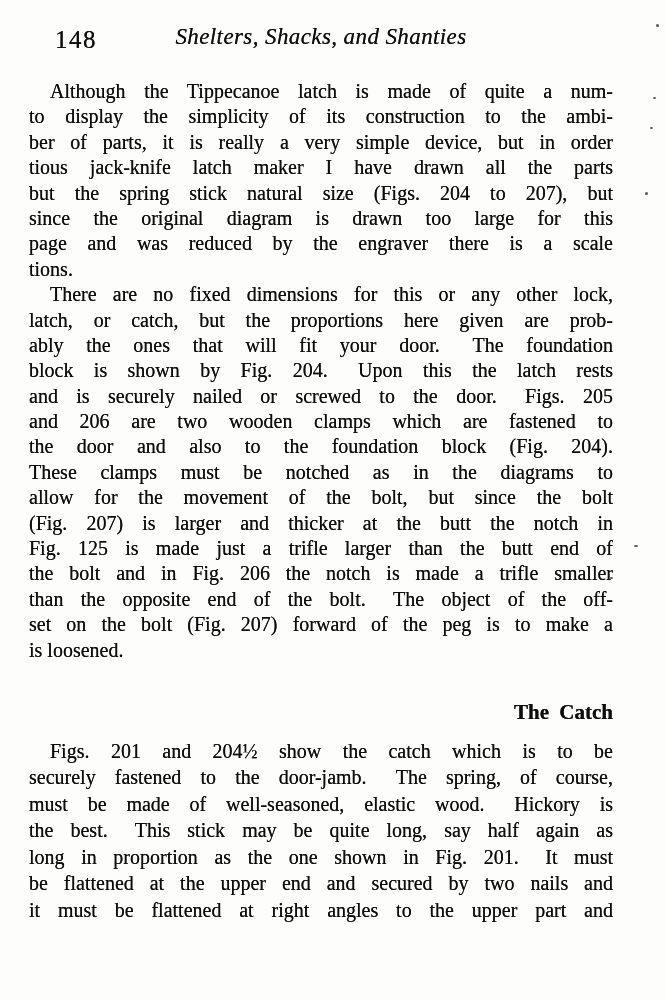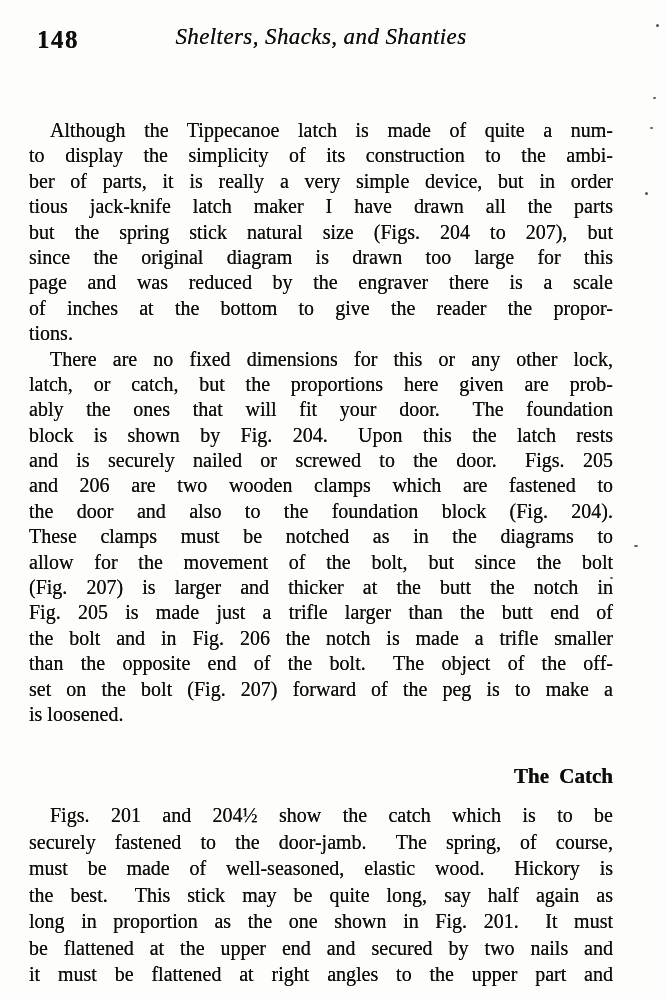--- a/index.html
+++ b/index.html
@@ -20,42 +20,41 @@
   }
   .running-header {
     position: absolute;
     top: 24px;
     left: 29px;
     width: 584px;
     height: 30px;
   }
   .pagenum {
     position: absolute;
-    left: 8px;
+    left: 26px;
     top: 2px;
     font-size: 25px;
-    font-weight: bold;
+    font-weight: normal;
     letter-spacing: 1.5px;
   }
   .book-title {
     position: absolute;
     left: 50%;
     top: 0;
     transform: translateX(-50%);
     white-space: nowrap;
     font-style: italic;
     font-size: 23px;
     letter-spacing: 0.4px;
   }
   .body-text {
     position: absolute;
     top: 79px;
     left: 29px;
     width: 584px;
-    margin-top: 39px;
   }
   .para { margin: 0; }
   .line {
     height: 25.4px;
     line-height: 25.4px;
     font-size: 20px;
     text-align: justify;
     text-align-last: justify;
     overflow: hidden;
     white-space: pre-wrap;
@@ -89,35 +88,34 @@
   </div>
   <div class="body-text" id="body-text">
       <div class="para block-0">
         <div class="line first">Although the Tippecanoe latch is made of quite a num-</div>
         <div class="line">to display the simplicity of its construction to the ambi-</div>
         <div class="line">ber of parts, it is really a very simple device, but in order</div>
         <div class="line">tious jack-knife latch maker I have drawn all the parts</div>
         <div class="line">but the spring stick natural size (Figs. 204 to 207), but</div>
         <div class="line">since the original diagram is drawn too large for this</div>
         <div class="line">page and was reduced by the engraver there is a scale</div>
-        <div class="line">of inches at the bottom to give the reader the propor-</div>
         <div class="line lastline">tions.</div>
       </div>
       <div class="para block-1">
         <div class="line first">There are no fixed dimensions for this or any other lock,</div>
         <div class="line">latch, or catch, but the proportions here given are prob-</div>
         <div class="line">ably the ones that will fit your door.  The foundation</div>
         <div class="line">block is shown by Fig. 204.  Upon this the latch rests</div>
         <div class="line">and is securely nailed or screwed to the door.  Figs. 205</div>
         <div class="line">and 206 are two wooden clamps which are fastened to</div>
         <div class="line">the door and also to the foundation block (Fig. 204).</div>
         <div class="line">These clamps must be notched as in the diagrams to</div>
         <div class="line">allow for the movement of the bolt, but since the bolt</div>
         <div class="line">(Fig. 207) is larger and thicker at the butt the notch in</div>
-        <div class="line">Fig. 205 is made just a trifle larger than the butt end of</div>
+        <div class="line">Fig. 125 is made just a trifle larger than the butt end of</div>
         <div class="line">the bolt and in Fig. 206 the notch is made a trifle smaller</div>
         <div class="line">than the opposite end of the bolt.  The object of the off-</div>
         <div class="line">set on the bolt (Fig. 207) forward of the peg is to make a</div>
         <div class="line lastline">is loosened.</div>
       </div>
       <div class="section-heading block-2">The Catch</div>
       <div class="para block-3">
         <div class="line first">Figs. 201 and 204½ show the catch which is to be</div>
         <div class="line">securely fastened to the door-jamb.  The spring, of course,</div>
         <div class="line">must be made of well-seasoned, elastic wood.  Hickory is</div>

